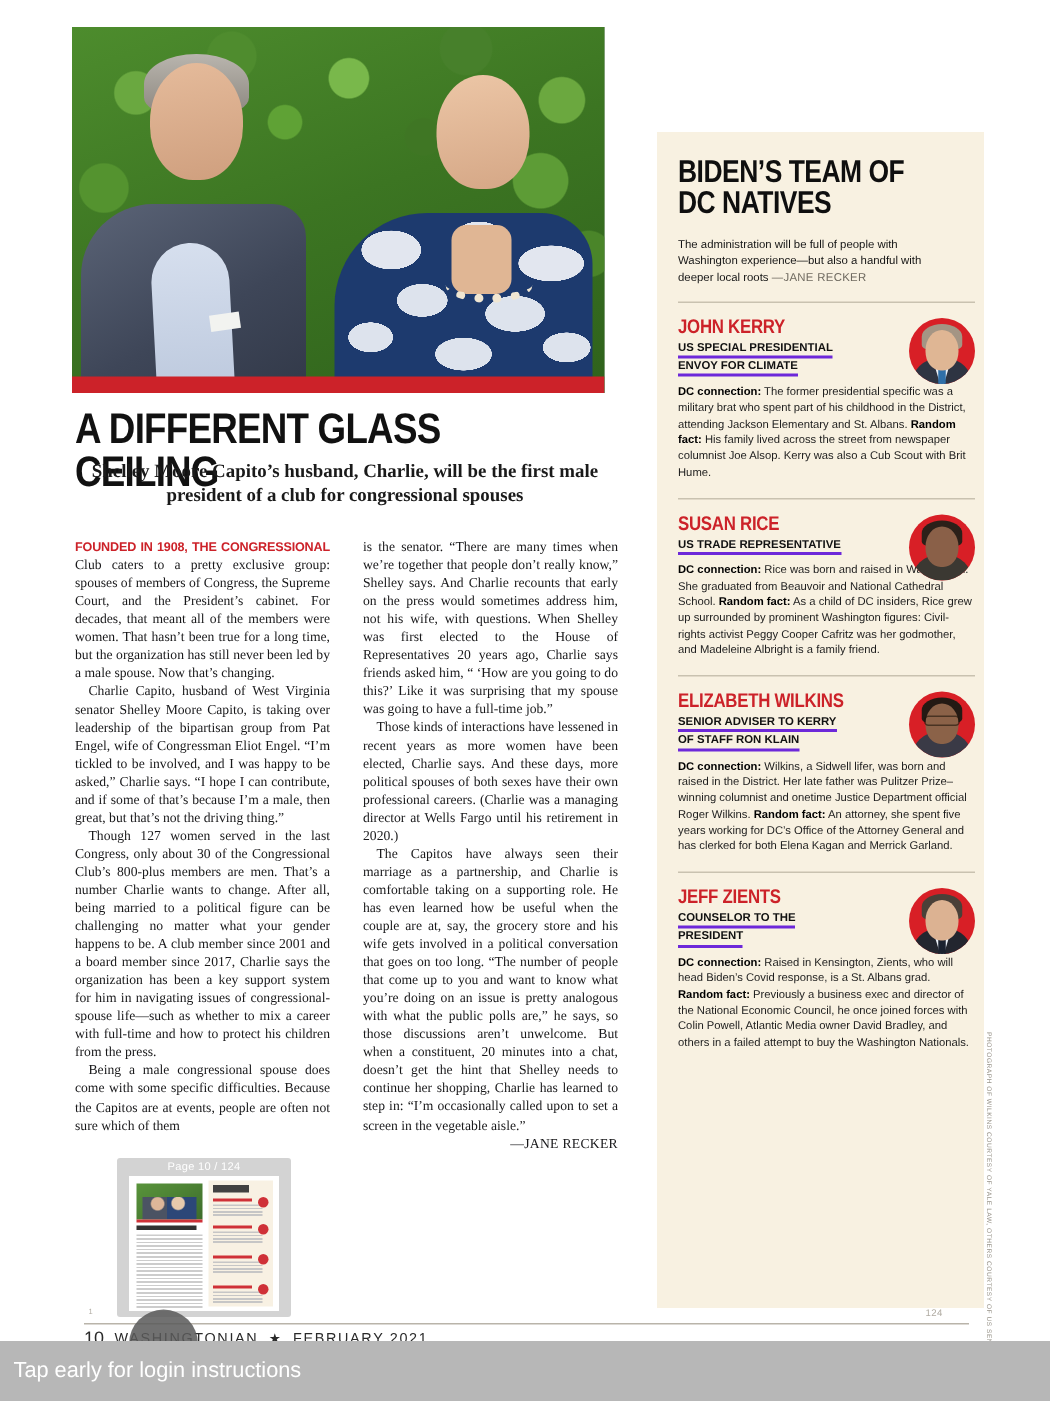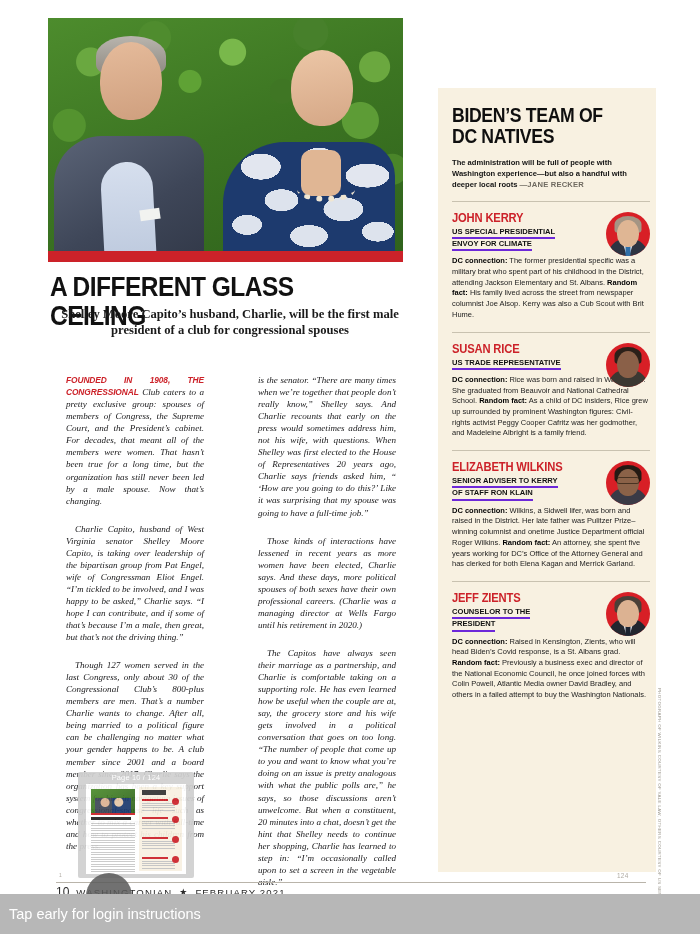--- a/index.html
+++ b/index.html
@@ -138,21 +138,21 @@
   .col{
     position:absolute; top:0; width:170px; height:518px;
     font-size:9.1px;
     line-height:1.325;
     color:#18181a;
     text-align:justify;
     hyphens:auto;
   }
   .col-1{ left:0; }
   .col-2{ left:192px; }
-  .col p{ text-indent:9px; margin:16px;font-style:italic; }
+  .col p{ text-indent:9px; margin:0; }
   .col p.first{ text-indent:0; }
   .dropline{
     font-family:"Liberation Sans", sans-serif;
     font-weight:bold;
     font-size:8.4px;
     letter-spacing:-0.1px;
     color:#cc2229;
   }
   .byline{
     text-align:right; text-indent:0 !important;
@@ -172,21 +172,21 @@
     line-height:1.02;
     letter-spacing:-0.4px;
     color:#0f0f0f;
     transform:scaleX(.84);
     transform-origin:left top;
     width:119%;
   }
   .sb-dek{
     margin-top:10px;
     font-family:"Liberation Sans", sans-serif;
-    font-weight:bold;
+    font-weight:normal;
     font-size:7.6px;
     line-height:1.45;
     color:#141414;
     width:182px;
   }
   .sb-dek .credit{ color:#6f6a60; letter-spacing:.2px; }
 
   .sb-rule{
     height:1px; background:#c9c2b0; margin:11px 0 8px 0;
   }
@@ -396,20 +396,21 @@
 
   <div class="headline">A DIFFERENT GLASS CEILING</div>
   <div class="dek">Shelley Moore Capito’s husband, Charlie, will be the first male president of a club for congressional spouses</div>
 
   <div class="cols">
 
     <div class="col col-1">
       <p class="first"><span class="dropline">FOUNDED IN 1908, THE CONGRESSIONAL</span> <span>Club caters to a pretty exclusive group: spouses of members of Congress, the Supreme Court, and the President’s cabinet. For decades, that meant all of the members were women. That hasn’t been true for a long time, but the organization has still never been led by a male spouse. Now that’s changing.</span></p>
       <p>Charlie Capito, husband of West Virginia senator Shelley Moore Capito, is taking over leadership of the bipartisan group from Pat Engel, wife of Congressman Eliot Engel. “I’m tickled to be involved, and I was happy to be asked,” Charlie says. “I hope I can contribute, and if some of that’s because I’m a male, then great, but that’s not the driving thing.”</p>
       <p>Though 127 women served in the last Congress, only about 30 of the Congressional Club’s 800-plus members are men. That’s a number Charlie wants to change. After all, being married to a political figure can be challenging no matter what your gender happens to be. A club member since 2001 and a board member since 2017, Charlie says the organization has been a key support system for him in navigating issues of congressional-spouse life—such as whether to mix a career with full-time and how to protect his children from the press.</p>
+      <p>Being a male congressional spouse does come with some specific difficulties. Because the Capitos are at events, people are often not sure which of them</p>
     </div>
 
     <div class="col col-2">
       <p class="first">is the senator. “There are many times when we’re together that people don’t really know,” Shelley says. And Charlie recounts that early on the press would sometimes address him, not his wife, with questions. When Shelley was first elected to the House of Representatives 20 years ago, Charlie says friends asked him, “ ‘How are you going to do this?’ Like it was surprising that my spouse was going to have a full-time job.”</p>
       <p>Those kinds of interactions have lessened in recent years as more women have been elected, Charlie says. And these days, more political spouses of both sexes have their own professional careers. (Charlie was a managing director at Wells Fargo until his retirement in 2020.)</p>
       <p>The Capitos have always seen their marriage as a partnership, and Charlie is comfortable taking on a supporting role. He has even learned how be useful when the couple are at, say, the grocery store and his wife gets involved in a political conversation that goes on too long. “The number of people that come up to you and want to know what you’re doing on an issue is pretty analogous with what the public polls are,” he says, so those discussions aren’t unwelcome. But when a constituent, 20 minutes into a chat, doesn’t get the hint that Shelley needs to continue her shopping, Charlie has learned to step in: “I’m occasionally called upon to set a screen in the vegetable aisle.”</p>
       <p class="byline">—JANE RECKER</p>
     </div>
 
   </div>

